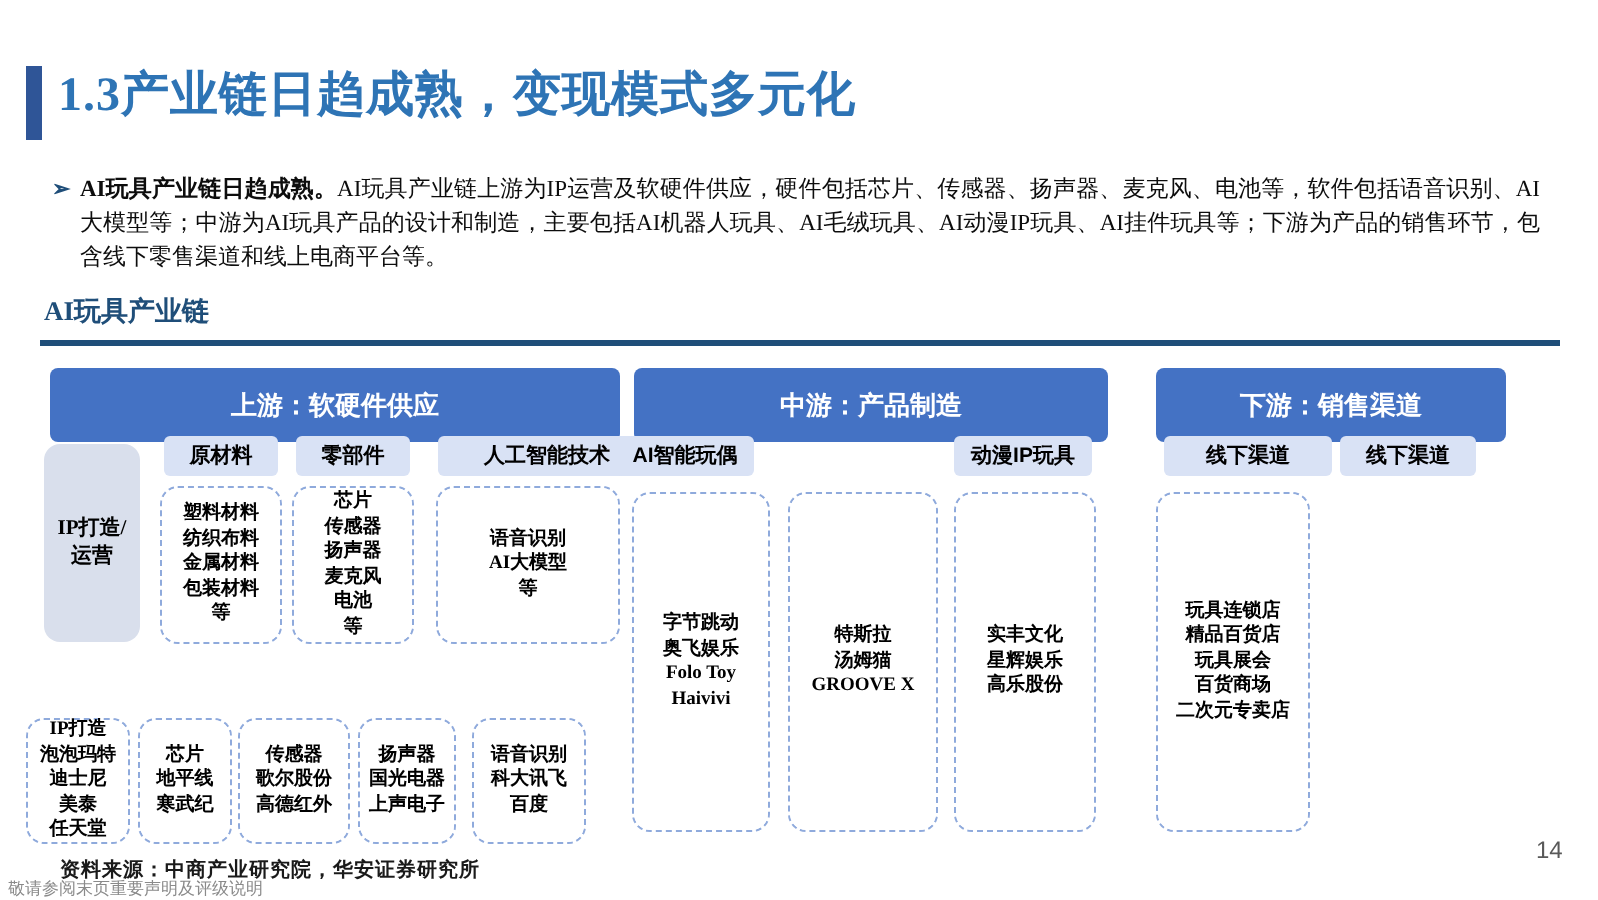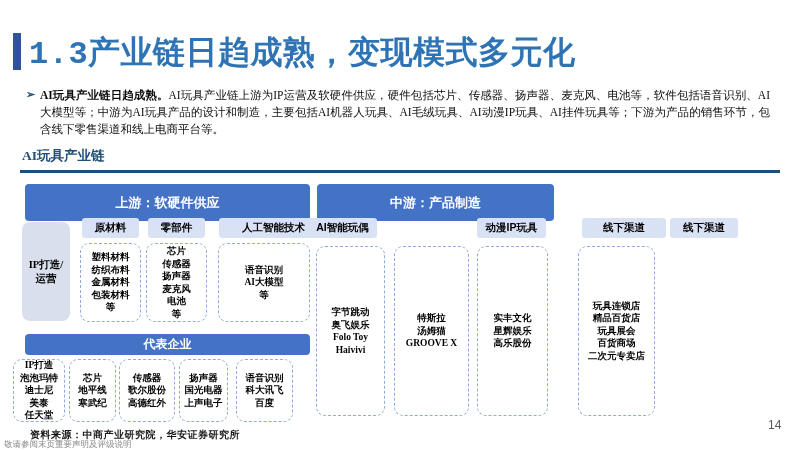--- a/index.html
+++ b/index.html
@@ -3,22 +3,22 @@
 <meta charset="utf-8">
 <style>
   * { margin:0; padding:0; box-sizing:border-box; }
   html,body { background:#ffffff; }
   .slide {
     position:relative; width:799px; height:450px; background:#ffffff;
     font-family:"Liberation Serif","DejaVu Serif",serif; overflow:hidden;
   }
   .accent-bar { position:absolute; left:13px; top:33px; width:8px; height:37px; background:#2F5597; }
   .title {
-    position:absolute; left:29px; top:31px; font-size:32px; font-weight:bold;
-    color:#2E74B5; letter-spacing:0.5px; white-space:nowrap;font-family:Liberation Mono, monospace;
+    position:absolute; left:29px; top:31px; font-size:24px; font-weight:bold;
+    color:#2E74B5; letter-spacing:0.5px; white-space:nowrap;
   }
   .bullet {
     position:absolute; left:26px; top:88px; font-size:11px; color:#1F4E79; font-weight:bold;
   }
   .intro {
     position:absolute; left:40px; top:87px; width:730px; font-size:11.5px;
     line-height:17px; color:#0d0d0d; text-align:justify;
   }
   .intro b { font-weight:bold; }
   .diagram-title { position:absolute; left:22px; top:147px; font-size:13.5px; font-weight:bold; color:#1F4E79; }
@@ -104,20 +104,21 @@
   <h1 class="title">1.3产业链日趋成熟，变现模式多元化</h1>
 
   <span class="bullet">➢</span>
   <p class="intro"><b>AI玩具产业链日趋成熟。</b><span>AI玩具产业链上游为IP运营及软硬件供应，硬件包括芯片、传感器、扬声器、麦克风、电池等，软件包括语音识别、AI大模型等；中游为AI玩具产品的设计和制造，主要包括AI机器人玩具、AI毛绒玩具、AI动漫IP玩具、AI挂件玩具等；下游为产品的销售环节，包含线下零售渠道和线上电商平台等。</span></p>
 
   <div class="diagram-title">AI玩具产业链</div>
   <div class="diagram-rule"></div>
 
   <div class="col-header hdr-up">上游：软硬件供应</div>
   <div class="col-header hdr-mid">中游：产品制造</div>
+  <div class="col-header hdr-down">下游：销售渠道</div>
 
   <div class="ip-box">IP打造/
 运营</div>
   <div class="tag tag-raw">原材料</div>
   <div class="tag tag-parts">零部件</div>
   <div class="tag tag-aitech">人工智能技术</div>
   <div class="dashed up-d d-raw">
       <span>塑料材料
 纺织布料
 金属材料
@@ -131,21 +132,20 @@
 麦克风
 电池
 等</span>
     </div>
   <div class="dashed up-d d-aitech">
       <span>语音识别
 AI大模型
 等</span>
     </div>
 
-  <div class="rep-bar">代表企业</div>
   <div class="dashed co-d c1">
       <span>IP打造
 泡泡玛特
 迪士尼
 美泰
 任天堂</span>
     </div>
   <div class="dashed co-d c2">
       <span>芯片
 地平线

